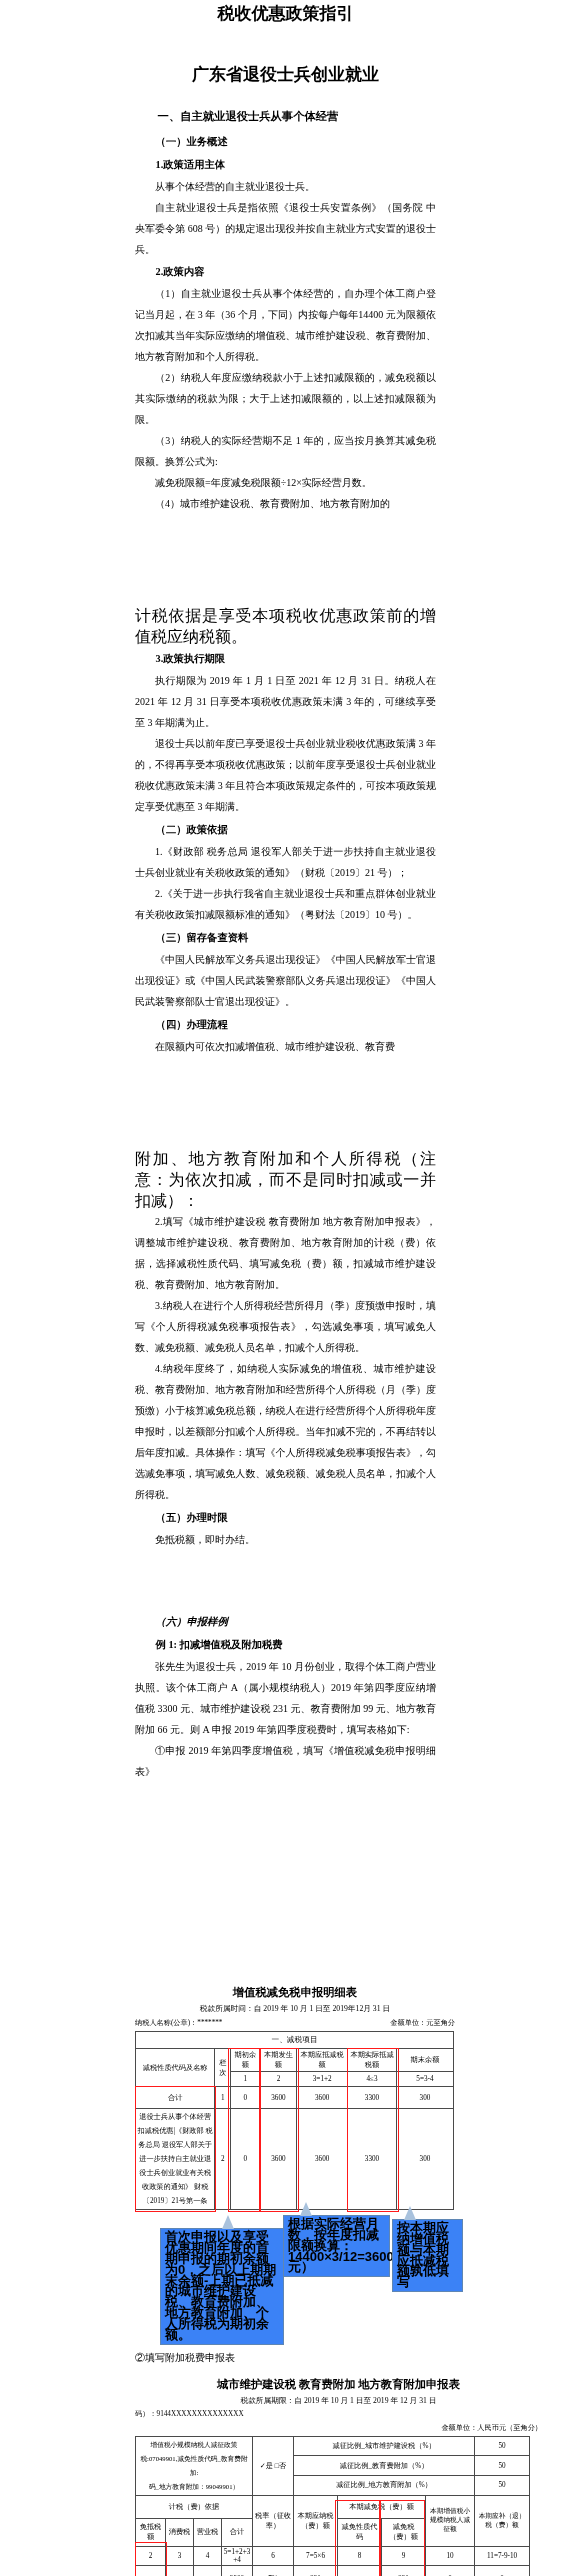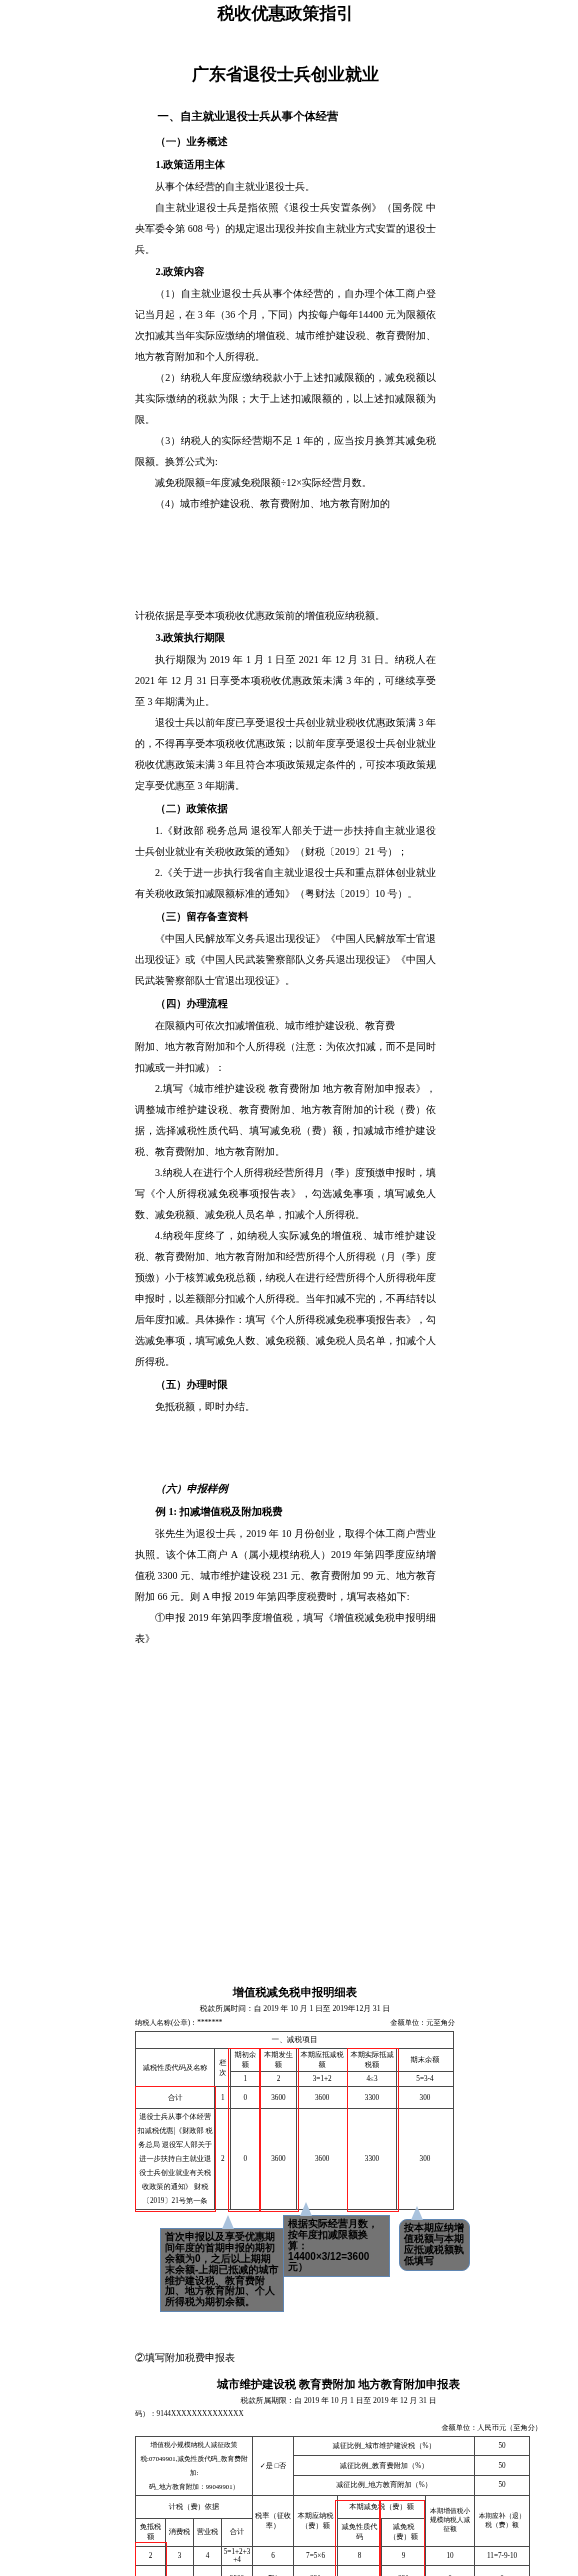--- a/index.html
+++ b/index.html
@@ -5,43 +5,43 @@
   html,body{margin:0;padding:0;background:#ffffff;}
   .page{position:relative;width:579px;height:2723px;background:#ffffff;overflow:hidden;
         font-family:"Liberation Serif","DejaVu Serif",serif;color:#000;}
   .text-block{position:absolute;left:135px;top:0;width:309px;height:1985px;overflow:hidden;}
   .text-block p{margin:0;width:301px;}
   p.t1{font-size:17px;font-weight:bold;text-align:center;line-height:28px;}
   p.h1{font-size:11.3px;font-weight:bold;line-height:24px;text-indent:2em;}
   p.h2{font-size:10.3px;font-weight:bold;line-height:23px;text-indent:2em;}
   p.h3{font-size:10.3px;font-weight:bold;line-height:22px;text-indent:2em;}
   p.p {font-size:10px;line-height:21px;text-indent:2em;text-align:justify;}
-  p.pn{font-size:10px;line-height:21px;text-indent:0;text-align:justify;}
+  p.pn{font-size:16px;line-height:21px;text-indent:0;text-align:justify;}
   p.pc{font-size:10px;line-height:21px;text-indent:2em;}
 
   .form-block{position:absolute;}
   .form-title{font-size:11.3px;font-weight:bold;text-align:center;}
   .form-period{font-size:7.7px;text-align:center;margin-top:4.1px;}
   .form-meta{display:flex;justify-content:space-between;font-size:7.2px;margin-top:4.1px;}
   .meta-line{font-size:7.2px;margin-top:3.1px;}
   .meta-right{text-align:right;}
 
   table.form{border-collapse:collapse;table-layout:fixed;margin-top:3.1px;}
   table.form td{border:0.5px solid #4a4a4a;font-size:7.2px;text-align:center;vertical-align:middle;
                 padding:1px 1.5px;word-break:break-all;overflow:hidden;}
   table.form td.band{font-size:7.7px;border-bottom:1px solid #4a4a4a;}
   table.form td.leftcell{text-align:center;font-size:7.2px;line-height:14px;}
   table.form td.small{font-size:6.7px;}
   .tbl-rel{position:relative;}
   .redbox{position:absolute;border:1px solid #ff1a1a;pointer-events:none;}
 
   .callout-zone{position:relative;height:98px;}
-  .callout{position:absolute;background:#737373;border:0.8px solid #5f86b3;
+  .callout{position:absolute;background:#3b82f6;border:0.8px solid #5f86b3;
            font-family:"Liberation Sans","DejaVu Sans",sans-serif;font-weight:bold;
-           font-size:10px;line-height:10.8px;color:#000;padding:3.1px 4.1px;text-align:left;}
+           font-size:13px;line-height:10.8px;color:#000;padding:3.1px 4.1px;text-align:left;}
   .tri-up{position:absolute;width:0;height:0;border-left:6.7px solid transparent;
           border-right:6.7px solid transparent;border-bottom:14.4px solid #a9c2dd;top:-14px;}
 </style>
 </head>
 <body>
 
 <div class="page">
 
   <div class="text-block">
       <p class="t1">税收优惠政策指引</p>
@@ -61,21 +61,21 @@
       <p class="h3" style="margin-top: 1px;">3.政策执行期限</p>
       <p class="p">执行期限为 2019 年 1 月 1 日至 2021 年 12 月 31 日。纳税人在 2021 年 12 月 31 日享受本项税收优惠政策未满 3 年的，可继续享受至 3 年期满为止。</p>
       <p class="p">退役士兵以前年度已享受退役士兵创业就业税收优惠政策满 3 年的，不得再享受本项税收优惠政策；以前年度享受退役士兵创业就业税收优惠政策未满 3 年且符合本项政策规定条件的，可按本项政策规定享受优惠至 3 年期满。</p>
       <p class="h2" style="margin-top: 1px;">（二）政策依据</p>
       <p class="p">1.《财政部 税务总局 退役军人部关于进一步扶持自主就业退役士兵创业就业有关税收政策的通知》（财税〔2019〕21 号）；</p>
       <p class="p">2.《关于进一步执行我省自主就业退役士兵和重点群体创业就业有关税收政策扣减限额标准的通知》（粤财法〔2019〕10 号）。</p>
       <p class="h2" style="margin-top: 1px;">（三）留存备查资料</p>
       <p class="p">《中国人民解放军义务兵退出现役证》《中国人民解放军士官退出现役证》或《中国人民武装警察部队义务兵退出现役证》《中国人民武装警察部队士官退出现役证》。</p>
       <p class="h2" style="margin-top: 1px;">（四）办理流程</p>
       <p class="p">在限额内可依次扣减增值税、城市维护建设税、教育费</p>
-      <p class="pn" style="">附加、地方教育附加和个人所得税（注意：为依次扣减，而不是同时扣减或一并扣减）：</p>
+      <p class="pn" style="margin-top: 91px;">附加、地方教育附加和个人所得税（注意：为依次扣减，而不是同时扣减或一并扣减）：</p>
       <p class="p">2.填写《城市维护建设税 教育费附加 地方教育附加申报表》，调整城市维护建设税、教育费附加、地方教育附加的计税（费）依据，选择减税性质代码、填写减免税（费）额，扣减城市维护建设税、教育费附加、地方教育附加。</p>
       <p class="p">3.纳税人在进行个人所得税经营所得月（季）度预缴申报时，填写《个人所得税减免税事项报告表》，勾选减免事项，填写减免人数、减免税额、减免税人员名单，扣减个人所得税。</p>
       <p class="p">4.纳税年度终了，如纳税人实际减免的增值税、城市维护建设税、教育费附加、地方教育附加和经营所得个人所得税（月（季）度预缴）小于核算减免税总额，纳税人在进行经营所得个人所得税年度申报时，以差额部分扣减个人所得税。当年扣减不完的，不再结转以后年度扣减。具体操作：填写《个人所得税减免税事项报告表》，勾选减免事项，填写减免人数、减免税额、减免税人员名单，扣减个人所得税。</p>
       <p class="h2" style="margin-top: 1px;">（五）办理时限</p>
       <p class="p">免抵税额，即时办结。</p>
       <p class="h2" style="margin-top: 60px; font-style: italic;">（六）申报样例</p>
       <p class="h3" style="margin-top: 1px;">例 1: 扣减增值税及附加税费</p>
       <p class="p">张先生为退役士兵，2019 年 10 月份创业，取得个体工商户营业执照。该个体工商户 A（属小规模纳税人）2019 年第四季度应纳增值税 3300 元、城市维护建设税 231 元、教育费附加 99 元、地方教育附加 66 元。则 A 申报 2019 年第四季度税费时，填写表格如下:</p>
       <p class="p">①申报 2019 年第四季度增值税，填写《增值税减免税申报明细表》</p>
     </div>
@@ -145,21 +145,21 @@
     </div>
     <div class="callout-zone">
       <div class="callout" style="left:25px;top:18.5px;width:114px;">
         <div class="tri-up" style="left:61px;"></div>
         <span>首次申报以及享受优惠期间年度的首期申报的期初余额为0，之后以上期期末余额-上期已抵减的城市维护建设税、教育费附加、地方教育附加、个人所得税为期初余额。</span>
       </div>
       <div class="callout" style="left:148px;top:5.2px;width:97px;">
         <div class="tri-up" style="left:15.5px;"></div>
         <span>根据实际经营月数，按年度扣减限额换算：14400×3/12=3600 元）</span>
       </div>
-      <div class="callout" style="left:264px;top:9.3px;width:61px;border-radius:8px;">
+      <div class="callout" style="left:257px;top:9.3px;width:61px;">
         <div class="tri-up" style="left:11.3px;"></div>
         <span>按本期应纳增值税额与本期应抵减税额孰低填写</span>
       </div>
     </div>
   </div>
 
   <div class="form-block" style="left:135px;top:2347px;width:407px;">
     <p class="pn" style="font-size:10px;margin:0;">②填写附加税费申报表</p>
     <div class="form-title" style="margin-top:9.3px;">城市维护建设税 教育费附加 地方教育附加申报表</div>
     <div class="form-period">税款所属期限：自 2019 年 10 月 1 日至 2019 年 12 月 31 日</div>

